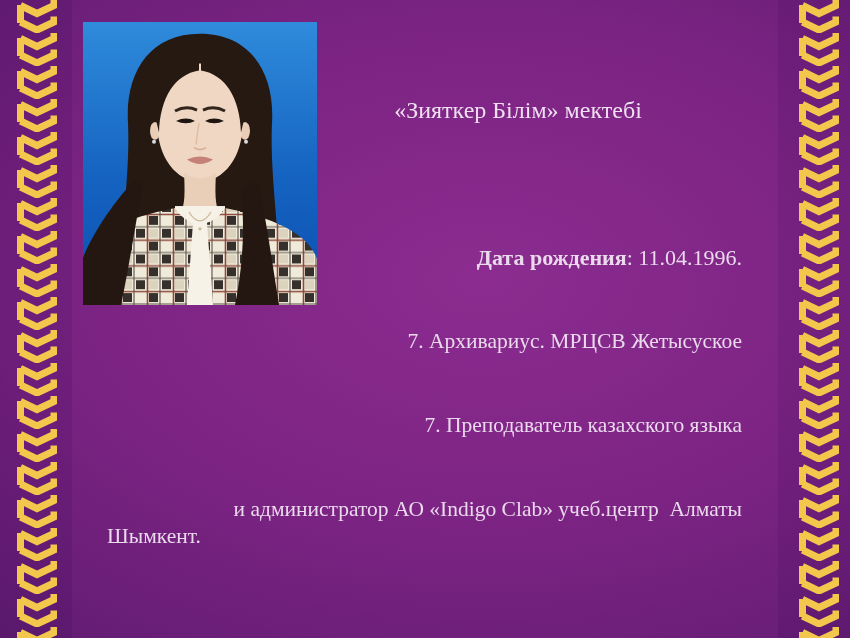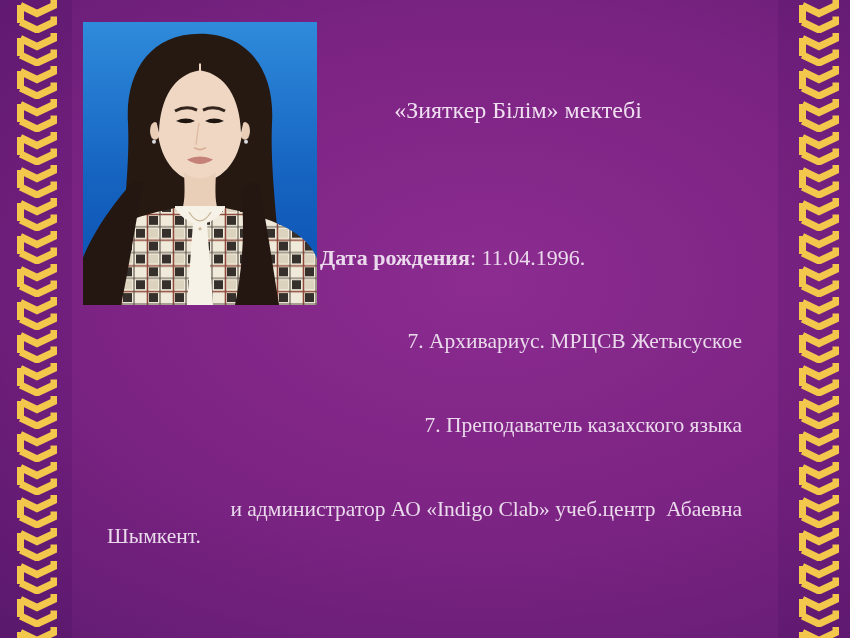--- a/index.html
+++ b/index.html
@@ -18,22 +18,22 @@
   .photo{
     position:absolute;left:83px;top:22px;width:234px;height:283px;
     overflow:hidden;
   }
   .photo svg{display:block;width:234px;height:283px;}
   .title-block{
     position:absolute;left:306px;top:82px;width:424px;
     text-align:center;font-size:24px;line-height:33px;color:#EFDFF0;margin-top:12px;
   }
   .birth-block{
-    position:absolute;left:320px;top:185px;width:402px;
-    text-align:left;font-size:22px;line-height:29px;white-space:pre-wrap;
+    position:absolute;left:340px;top:185px;width:402px;
+    text-align:right;font-size:22px;line-height:29px;white-space:pre-wrap;
   }
   .jobs-block{
     position:absolute;left:95px;top:271px;width:647px;
     text-align:right;font-size:21.5px;line-height:28px;white-space:pre-wrap;
   }
   .job5-block{
     position:absolute;left:107px;top:466px;width:655px;
     text-align:left;font-size:21.5px;line-height:28px;white-space:pre-wrap;
   }
   .b{font-weight:700;}
@@ -136,21 +136,21 @@
     <div>«Зияткер Білім» мектебі</div>
   </div>
 
   <div class="birth-block">
     <div><span class="b">Дата рождения</span><span>: 11.04.1996.</span></div>
   </div>
 
   <div class="jobs-block">
     <div>7. Архивариус. МРЦСВ Жетысуское</div>
     <div>7. Преподаватель казахского языка</div>
-    <div>и администратор АО «Indigo Clab» учеб.центр  Абаевна</div>
+    <div>и администратор АО «Indigo Clab» учеб.центр  Алматы</div>
     
     
   </div>
 
   <div class="job5-block">
     <div>Шымкент.</div>
   </div>
 
 </div>
 

